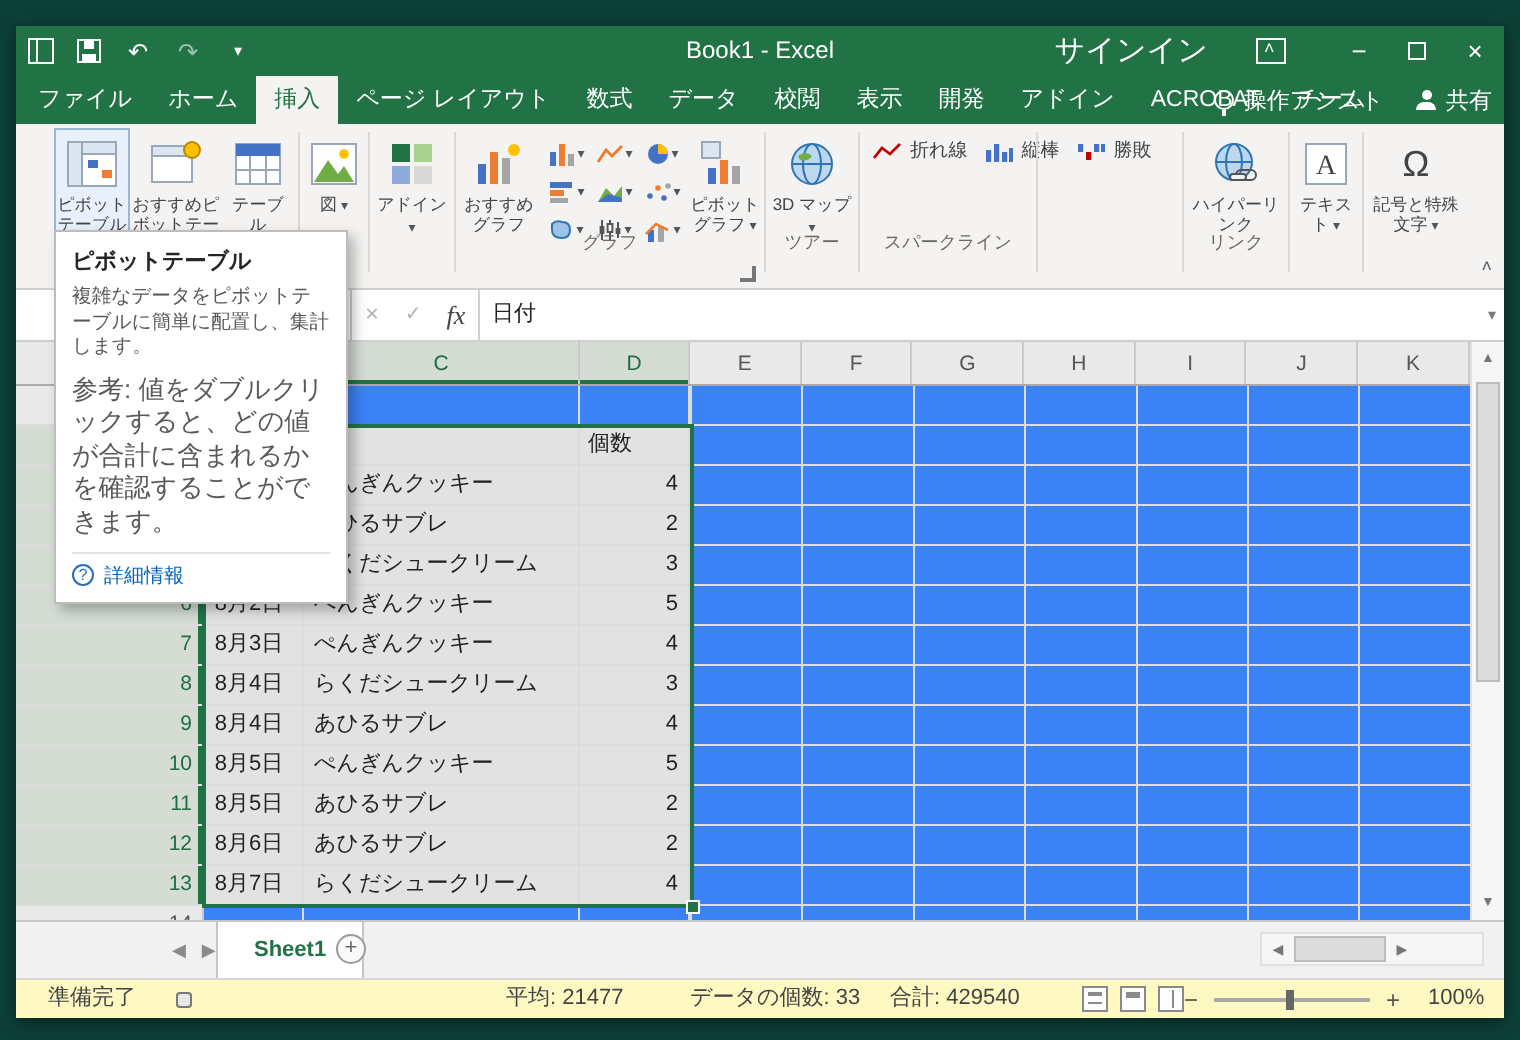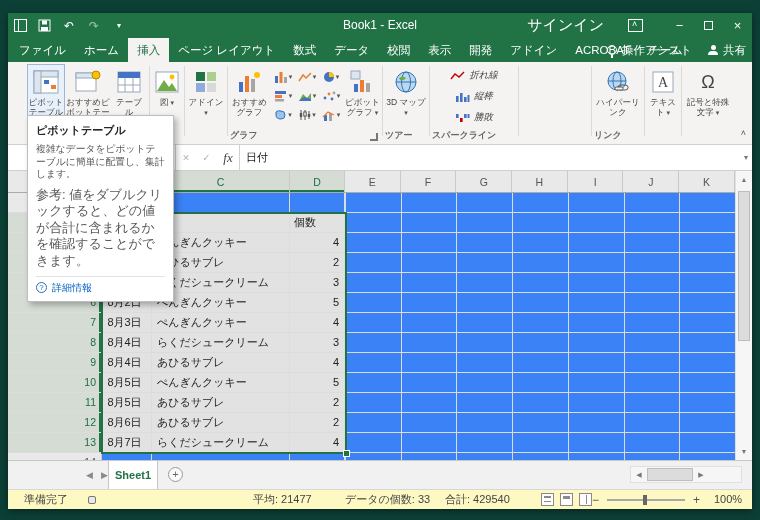--- a/index.html
+++ b/index.html
@@ -34,21 +34,21 @@
   .bulb{width:10px;height:10px;border:1px solid #fff;border-radius:50%;position:relative;}
   .bulb:after{content:"";position:absolute;left:3px;top:9px;width:2px;height:3px;background:#fff;}
   .person{width:10px;height:10px;position:relative;}
   .person:before{content:"";position:absolute;left:3px;top:0;width:5px;height:5px;border-radius:50%;background:#fff;}
   .person:after{content:"";position:absolute;left:0;top:6px;width:10px;height:4px;border-radius:4px 4px 0 0;background:#fff;}
 
   
   .ribbon{position:absolute;left:0;top:49px;width:744px;height:83px;background:#f4f3f2;border-bottom:1px solid #d2d0ce;}
   .rdiv{position:absolute;top:4px;height:70px;width:1px;background:#dbd9d7;}
   .rgroup{position:absolute;top:1px;height:80px;}
-  .rglabel{position:absolute;left:0;right:0;bottom:1px;font-size:9px;color:#696764;white-space:nowrap;font-weight:bold;}
+  .rglabel{position:absolute;left:0;right:0;bottom:15px;text-align:center;font-size:9px;color:#696764;white-space:nowrap;}
   .rbody{position:absolute;left:0;top:2px;right:0;display:flex;align-items:flex-start;}
   .rbtn{display:flex;flex-direction:column;align-items:center;padding-top:3px;height:64px;cursor:default;}
   .rbtn .ric{height:28px;display:flex;align-items:center;justify-content:center;}
   .rbtn .rlbl{font-size:8.5px;line-height:1.2;text-align:center;color:#444;margin-top:1px;}
   .rbtn.caret .rlbl:after{content:" ▾";font-size:7px;color:#555;}
   .rbtn.hov{background:#e8f1fb;outline:1px solid #9cb8d8;}
   .sbtn{display:flex;align-items:center;gap:4px;height:21px;padding:0 4px;font-size:9.5px;color:#444;white-space:nowrap;}
   .cgrid{display:grid;grid-template-columns:24px 24px 24px;grid-auto-rows:19px;margin:2px 2px 0 2px;}
   .cgbtn{display:flex;align-items:center;justify-content:center;gap:1px;}
   .cgbtn .cv{font-size:7px;color:#555;}
@@ -91,21 +91,21 @@
 
   
   .vscroll{position:absolute;left:727px;top:158px;width:17px;height:289px;background:#f6f6f6;border-left:1px solid #e0e0e0;}
   .vs-btn{height:17px;display:flex;align-items:center;justify-content:center;font-size:7px;color:#777;}
   .vs-thumb{position:absolute;left:2px;top:20px;width:12px;height:150px;background:#dcdcdc;border:1px solid #bdbdbd;}
   .vs-down{position:absolute;bottom:0;left:0;width:100%;}
 
   
   .sheetrow{position:absolute;left:0;top:447px;width:744px;height:29px;background:#f1f1f1;border-top:1px solid #c6c6c6;}
   .snav{position:absolute;left:78px;top:0;height:28px;display:flex;align-items:center;gap:8px;font-size:9px;color:#8a8a8a;}
-  .stab{position:absolute;left:100px;top:0;height:28px;padding:0 6px;background:#fff;border-left:1px solid #c6c6c6;border-right:1px solid #c6c6c6;color:#217346;font-weight:bold;font-size:11px;line-height:28px;}
+  .stab{position:absolute;left:100px;top:0;height:28px;padding:0 18px;background:#fff;border-left:1px solid #c6c6c6;border-right:1px solid #c6c6c6;color:#217346;font-weight:bold;font-size:11px;line-height:28px;}
   .addsheet{position:absolute;left:160px;top:6px;width:15px;height:15px;border:1px solid #9a9a9a;border-radius:50%;text-align:center;line-height:13px;font-size:11px;color:#666;background:#fafafa;}
   .hscroll{position:absolute;right:10px;top:5px;width:112px;height:17px;display:flex;align-items:center;background:#f6f6f6;border:1px solid #e0e0e0;}
   .hs-btn{width:16px;text-align:center;font-size:7px;color:#777;}
   .hs-thumb{width:46px;height:13px;background:#dcdcdc;border:1px solid #bdbdbd;}
 
   
   .statusbar{position:absolute;left:0;top:476px;width:744px;height:20px;background:#fef9c3;border-top:1px solid #d7d7d7;font-size:11px;color:#444;}
   .st-ready{position:absolute;left:16px;top:0;line-height:19px;}
   .st-macro{position:absolute;left:80px;top:6px;width:8px;height:8px;border:1px solid #777;border-radius:2px;background:#e8e8e8;}
   .st-avg{position:absolute;left:245px;top:0;line-height:19px;}
@@ -384,21 +384,21 @@
                 </svg>
           </span>
           <span class="rlbl">3D マップ</span>
         </div>
       </div>
       <div class="rglabel">ツアー</div>
     </div>
     <div class="rdiv" style="left:421px;"></div>
 
     <div class="rgroup" style="left:424px;width:84px;">
-      <div class="rbody" style="flex-direction:column;align-items:center;font-style:italic;">
+      <div class="rbody" style="flex-direction:row;align-items:flex-end;">
         <div class="sbtn">
           <svg width="15" height="10" viewBox="0 0 15 10">
                 <polyline points="1,8 5,3 9,6 14,1" fill="none" stroke="#c00000" stroke-width="1.4"></polyline>
               </svg>
           <span>折れ線</span>
         </div>
         <div class="sbtn">
           <svg width="15" height="10" viewBox="0 0 15 10">
                 <rect x="1" y="4" width="2.6" height="6" fill="#4472c4"></rect>
                 <rect x="5" y="1" width="2.6" height="9" fill="#4472c4"></rect>

